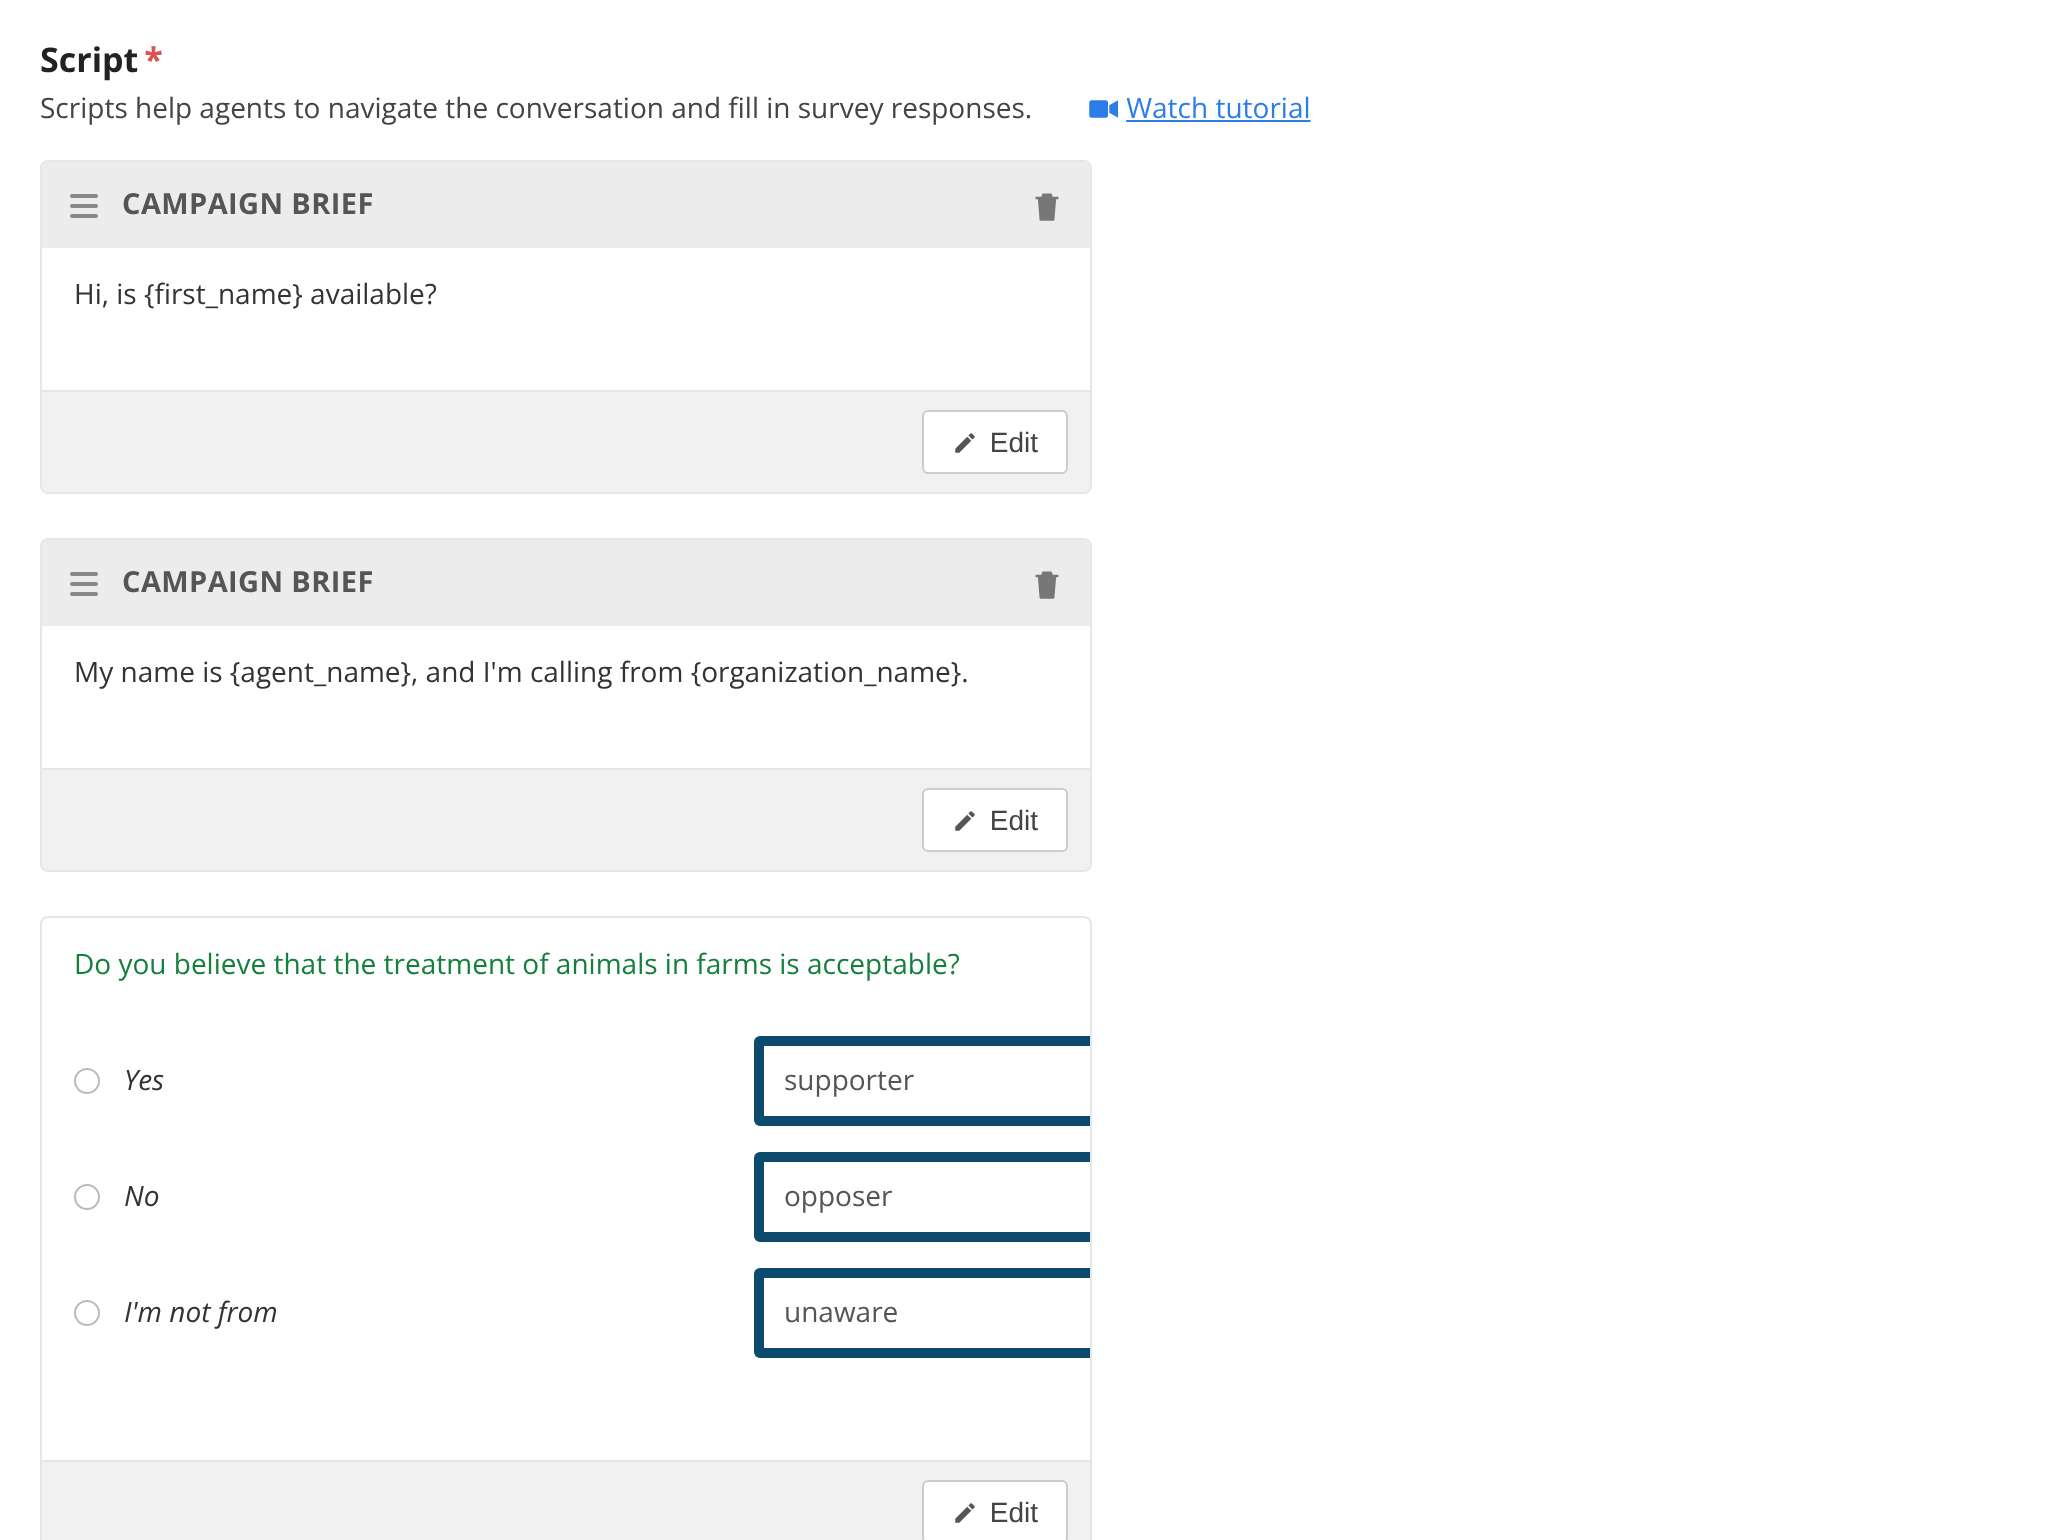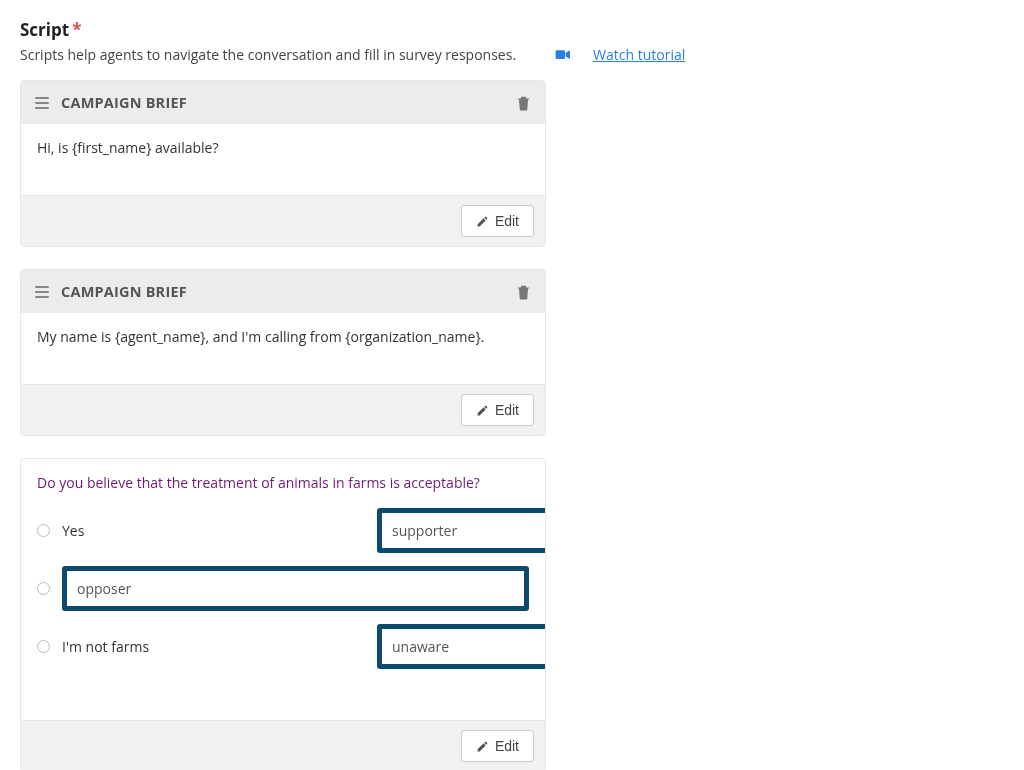--- a/index.html
+++ b/index.html
@@ -14,36 +14,36 @@
   .page-title {
     font-size: 17px;
     font-weight: 700;
     color: #222;
     margin-bottom: 4px;
   }
   .req-asterisk { color: #d9534f; margin-left: 3px; }
   .subhead-row {
     display: flex;
     align-items: center;
-    gap: 39px;
+    gap: 28px;
     margin-bottom: 16px;
   }
   .subhead {
     font-size: 14px;
     color: #444;
   }
   .tutorial-link {
     color: #2b7de9;
     text-decoration: none;
     font-size: 14px;
     display: inline-flex;
     align-items: center;
     gap: 4px;
   }
-  .tutorial-u { text-decoration: underline; margin-left: 19px; }
+  .tutorial-u { text-decoration: underline; }
   .video-icon svg { width: 15px; height: 13px; fill: #2b7de9; display:block; }
 
   .column { width: 526px; }
 
   .block {
     border: 1px solid #e6e6e6;
     border-radius: 4px;
     margin-bottom: 22px;
     background: #fff;
     overflow: hidden;
@@ -102,39 +102,40 @@
     color: #444;
     cursor: pointer;
     display: inline-flex;
     align-items: center;
     gap: 6px;
   }
   .pencil-icon svg { width: 13px; height: 13px; fill: #555; display:block; }
 
   .question-text {
     font-size: 14px;
-    color: #701a75;
-    margin-bottom: 16px;
+    color: #15803d;
+    margin-bottom: 26px;
   }
   .option-row {
     display: flex;
     align-items: center;
     margin-bottom: 13px;
   }
   .radio {
     width: 13px; height: 13px;
     border: 1.5px solid #bbb;
     border-radius: 50%;
     margin-right: 12px;
     flex-shrink: 0;
   }
   .option-label {
     flex: 0 0 315px;
     font-size: 14px;
     color: #333;
+    font-style: italic;
   }
   .option-input {
     flex: 1;
     padding: 8px 10px;
     border: 5px solid #0c4a6e;
     border-radius: 3px;
     font-size: 14px;
     font-family: inherit;
     color: #555;
   }
@@ -224,25 +225,26 @@
     <div class="block-body">
       <div class="question-text">Do you believe that the treatment of animals in farms is acceptable?</div>
 
       <div class="option-row">
         <span class="radio"></span>
         <span class="option-label">Yes</span>
         <input class="option-input" value="supporter" style="">
       </div>
       <div class="option-row">
         <span class="radio"></span>
+        <span class="option-label">No</span>
         <input class="option-input" value="opposer" style="">
       </div>
       <div class="option-row">
         <span class="radio"></span>
-        <span class="option-label">I'm not farms</span>
+        <span class="option-label">I'm not from</span>
         <input class="option-input" value="unaware" style="">
       </div>
     </div>
     <div class="block-footer">
       <button class="btn">
         <span class="pencil-icon">
           <svg viewBox="0 0 24 24">
               <path d="M3 17.25V21h3.75L17.81 9.94l-3.75-3.75L3 17.25zM20.71 7.04a1 1 0 0 0 0-1.41l-2.34-2.34a1 1 0 0 0-1.41 0l-1.83 1.83 3.75 3.75 1.83-1.83z"></path>
             </svg>
         </span>

